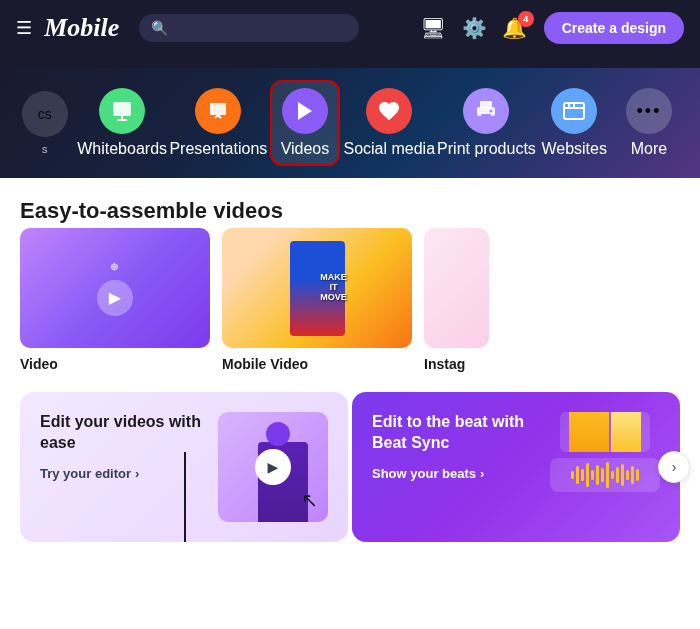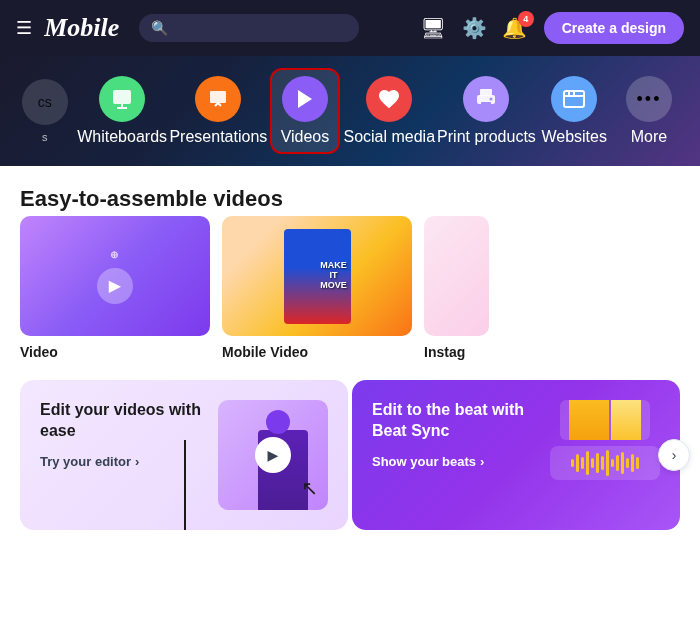--- a/index.html
+++ b/index.html
@@ -64,20 +64,21 @@
     }
 
     
     .category-bar {
       background: linear-gradient(135deg, #1a1a2e 0%, #16213e 30%, #0f3460 60%, #533483 100%);
       display: flex;
       align-items: center;
       padding: 12px 16px;
       gap: 4px;
       overflow: hidden;
+      margin-top: 12px;
     }
     .category-item {
       display: flex;
       flex-direction: column;
       align-items: center;
       gap: 6px;
       padding: 6px 12px;
       cursor: pointer;
       border-radius: 12px;
       min-width: 70px;
@@ -457,21 +458,21 @@
           <div class="play-icon-circle">▶</div>
         </div>
       </div>
       <span class="card-label">Video</span>
     </div>
 
     <div class="card">
       <div class="card-thumb mobile-video" style="background: linear-gradient(135deg, #fed7aa 20%, #fbbf24 60%, #f97316 100%);">
         <div style="width:100%; height:100%; display:flex; align-items:center; justify-content:center; position:relative;">
 
-          <div style="width:67px; height:95px; background:linear-gradient(180deg,#1d4ed8 40%,#dc2626 100%); border-radius:4px; position:relative; display:flex; align-items:center; justify-content:center;padding-left:33px;">
+          <div style="width:55px; height:95px; background:linear-gradient(180deg,#1d4ed8 40%,#dc2626 100%); border-radius:4px; position:relative; display:flex; align-items:center; justify-content:center;padding-left:33px;">
             <span style="color:white; font-weight:900; font-size:9px; text-align:center; line-height:1.1; text-shadow:1px 1px 2px rgba(0,0,0,0.7);">MAKE IT MOVE</span>
           </div>
         </div>
       </div>
       <span class="card-label">Mobile Video</span>
     </div>
 
 
     <div class="card">
       <div class="partial-card" style="background:#f1f5f9; width:65px; height:120px;">

